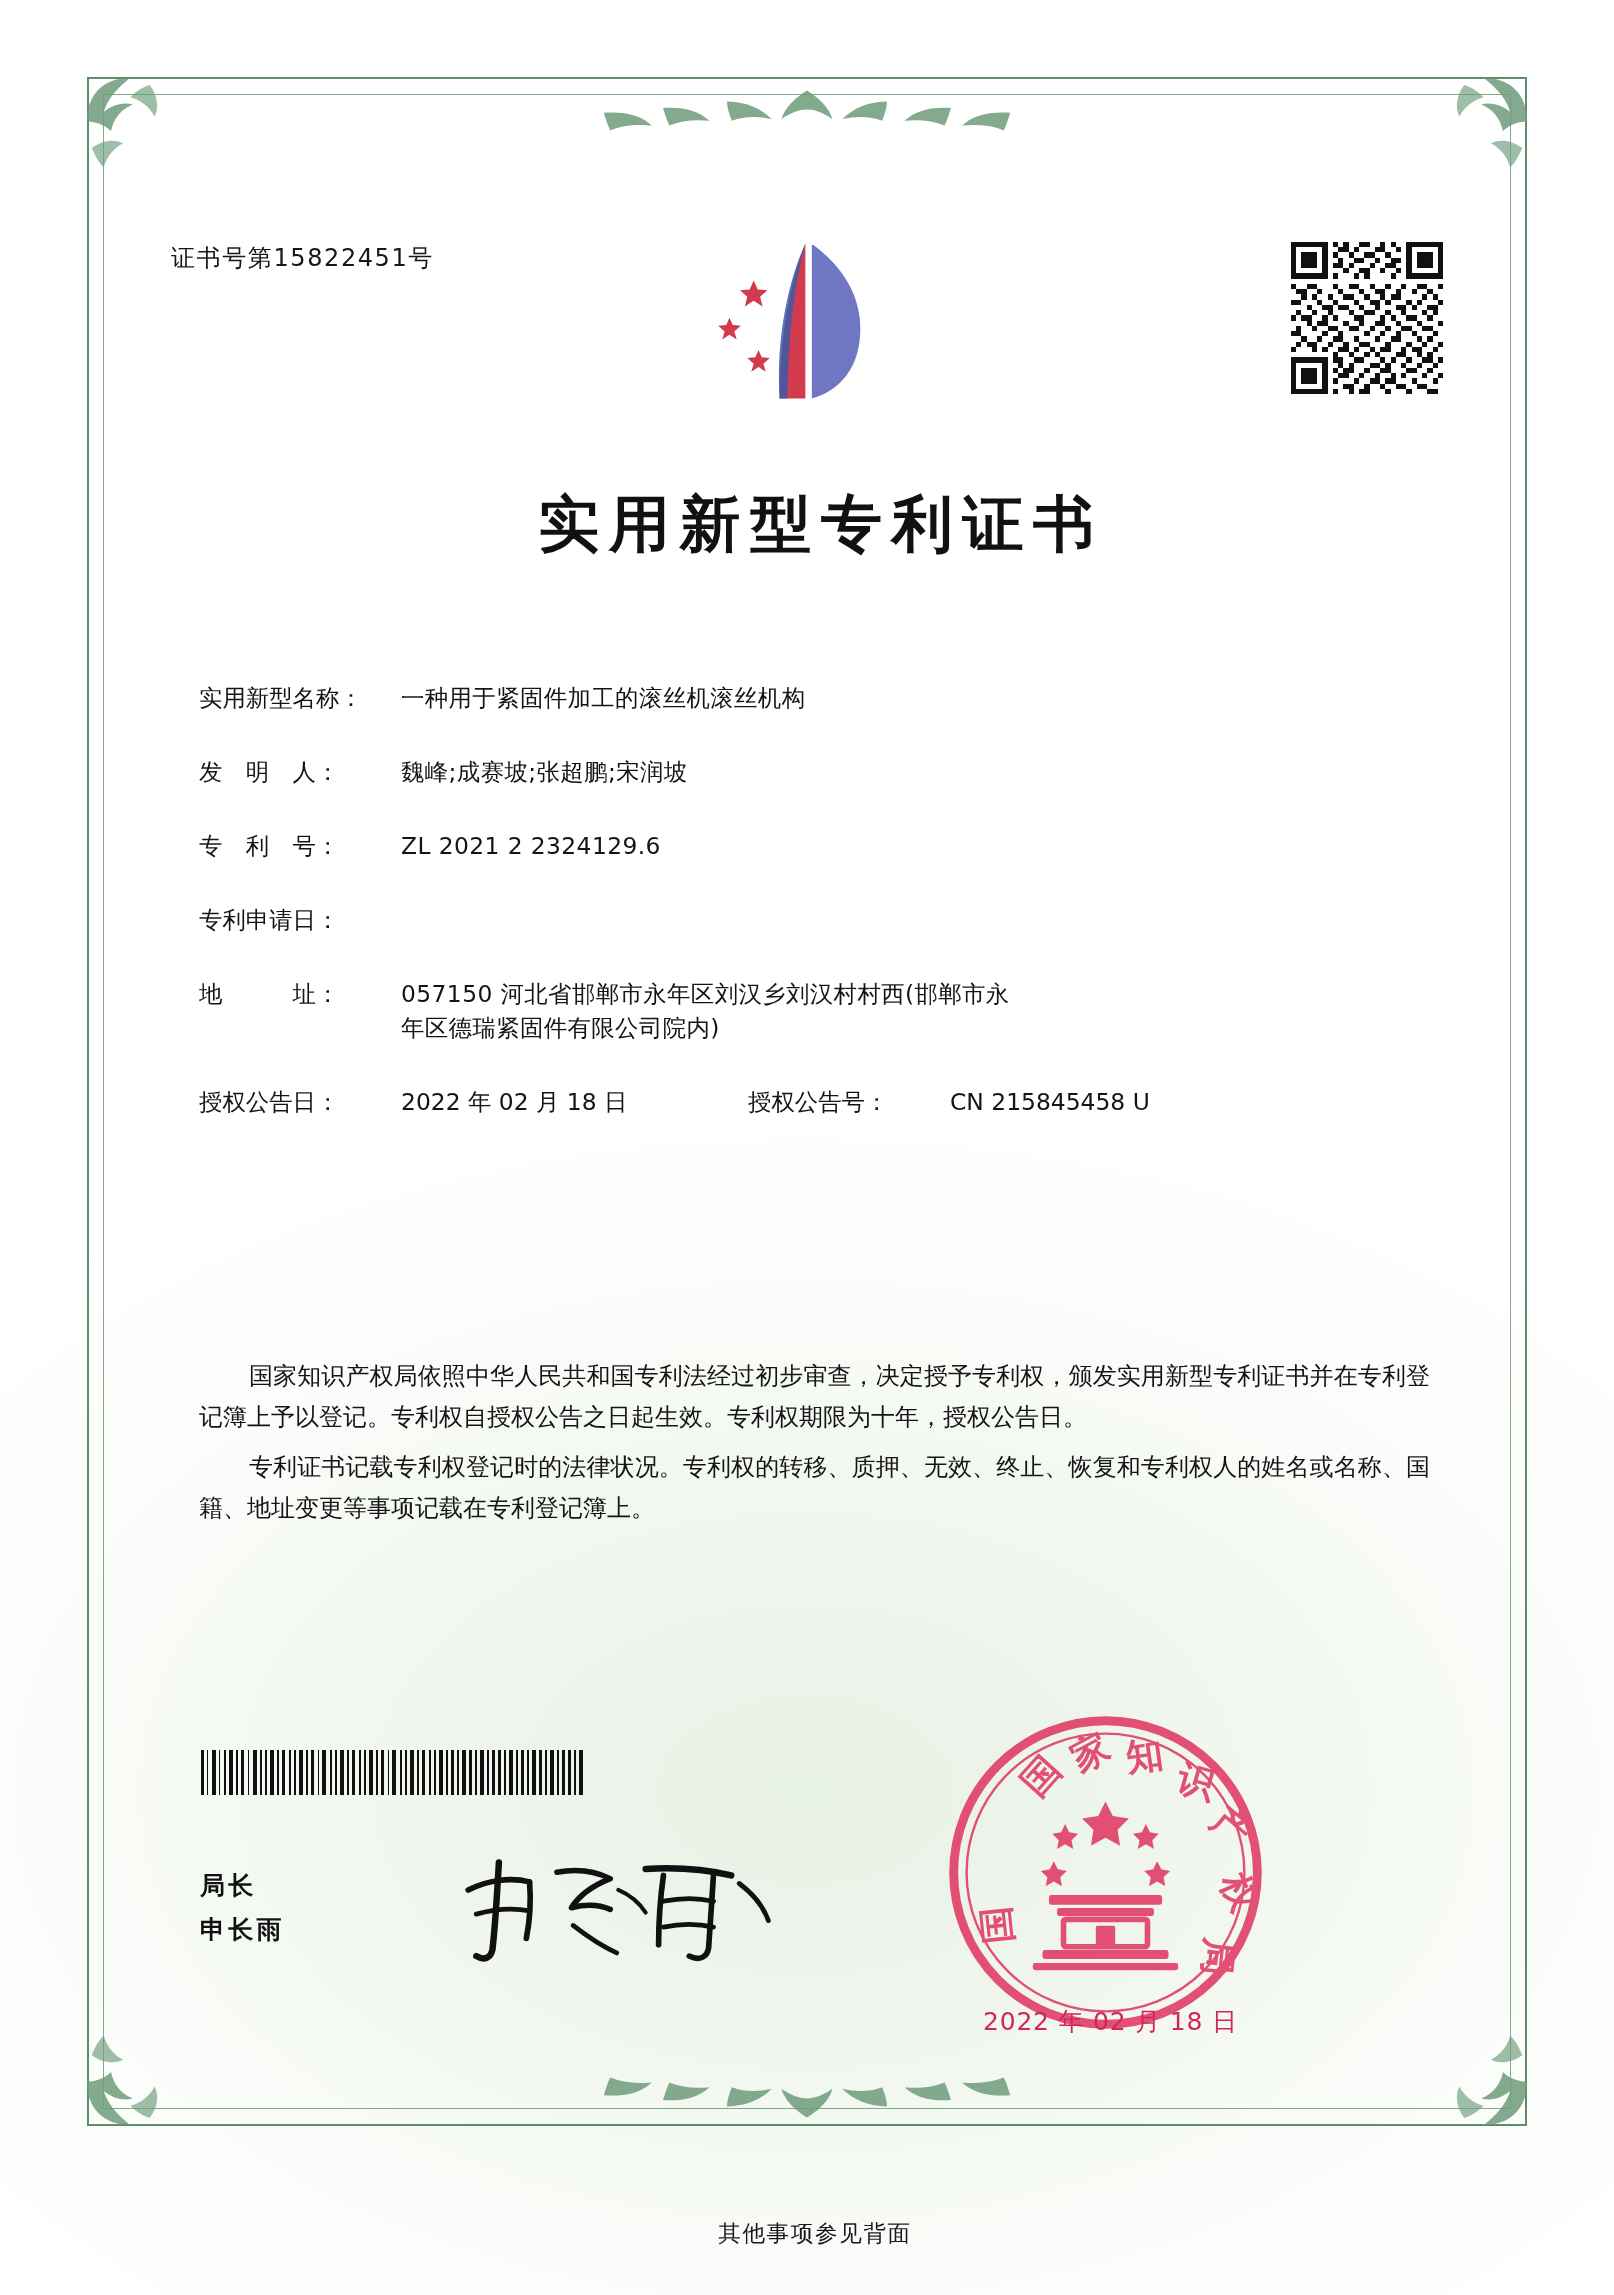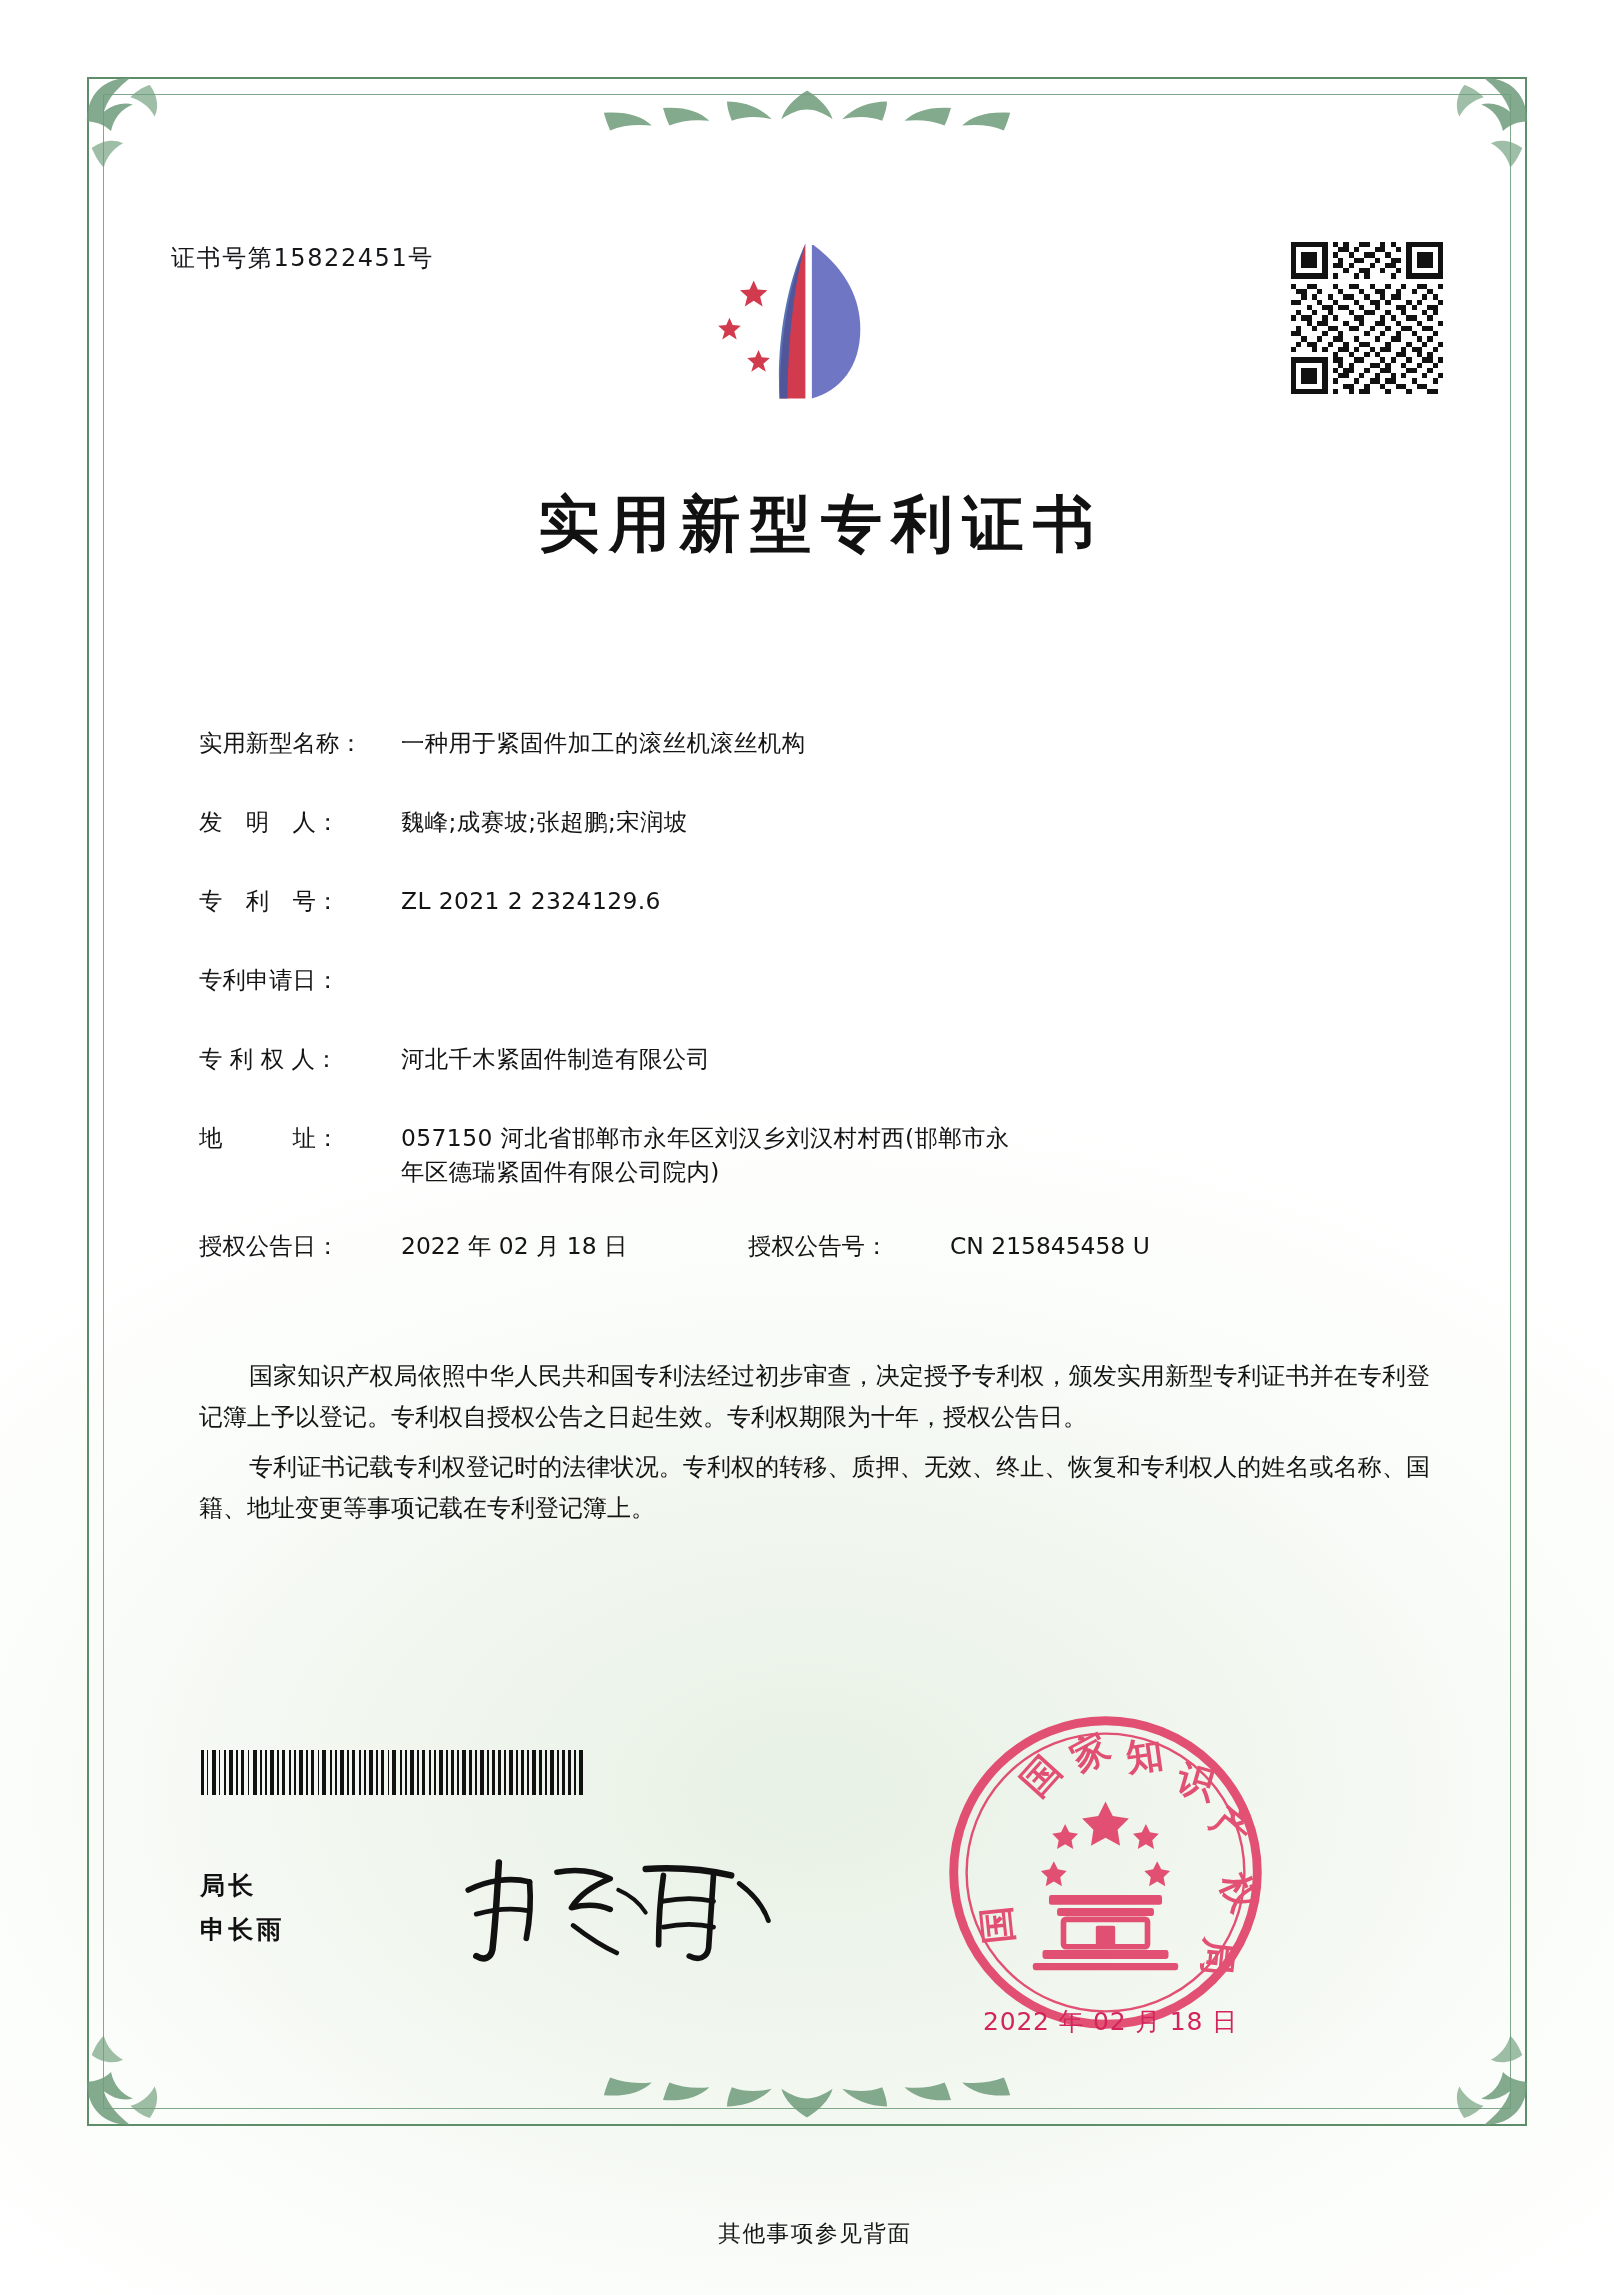--- a/index.html
+++ b/index.html
@@ -120,21 +120,20 @@
     right: 178px;
     top: 682px;
   }
   .field-row {
     display: flex;
     align-items: flex-start;
     margin-bottom: 40px;
     font-size: 23.4px;
     line-height: 1.45;
     color: #141414;
-    margin-top: 45px;
   }
   .field-label {
     width: 202px;
     flex: 0 0 202px;
     white-space: pre;
   }
   .field-value {
     flex: 1 1 auto;
     letter-spacing: 0.4px;
   }
@@ -531,24 +530,20 @@
 
     <div class="field-row">
       <div class="field-label">专　利　号：</div>
       <div class="field-value">ZL 2021 2 2324129.6</div>
     </div>
 
     <div class="field-row">
       <div class="field-label">专利申请日：</div>
     </div>
 
-    <div class="field-row">
-      <div class="field-label">专 利 权 人：</div>
-      <div class="field-value">河北千木紧固件制造有限公司</div>
-    </div>
 
     <div class="field-row">
       <div class="field-label">地　　　址：</div>
       <div class="field-value">
         <span>057150 河北省邯郸市永年区刘汉乡刘汉村村西(邯郸市永</span>
         <span class="wrap2">年区德瑞紧固件有限公司院内)</span>
       </div>
     </div>
 
     <div class="dual-row">

